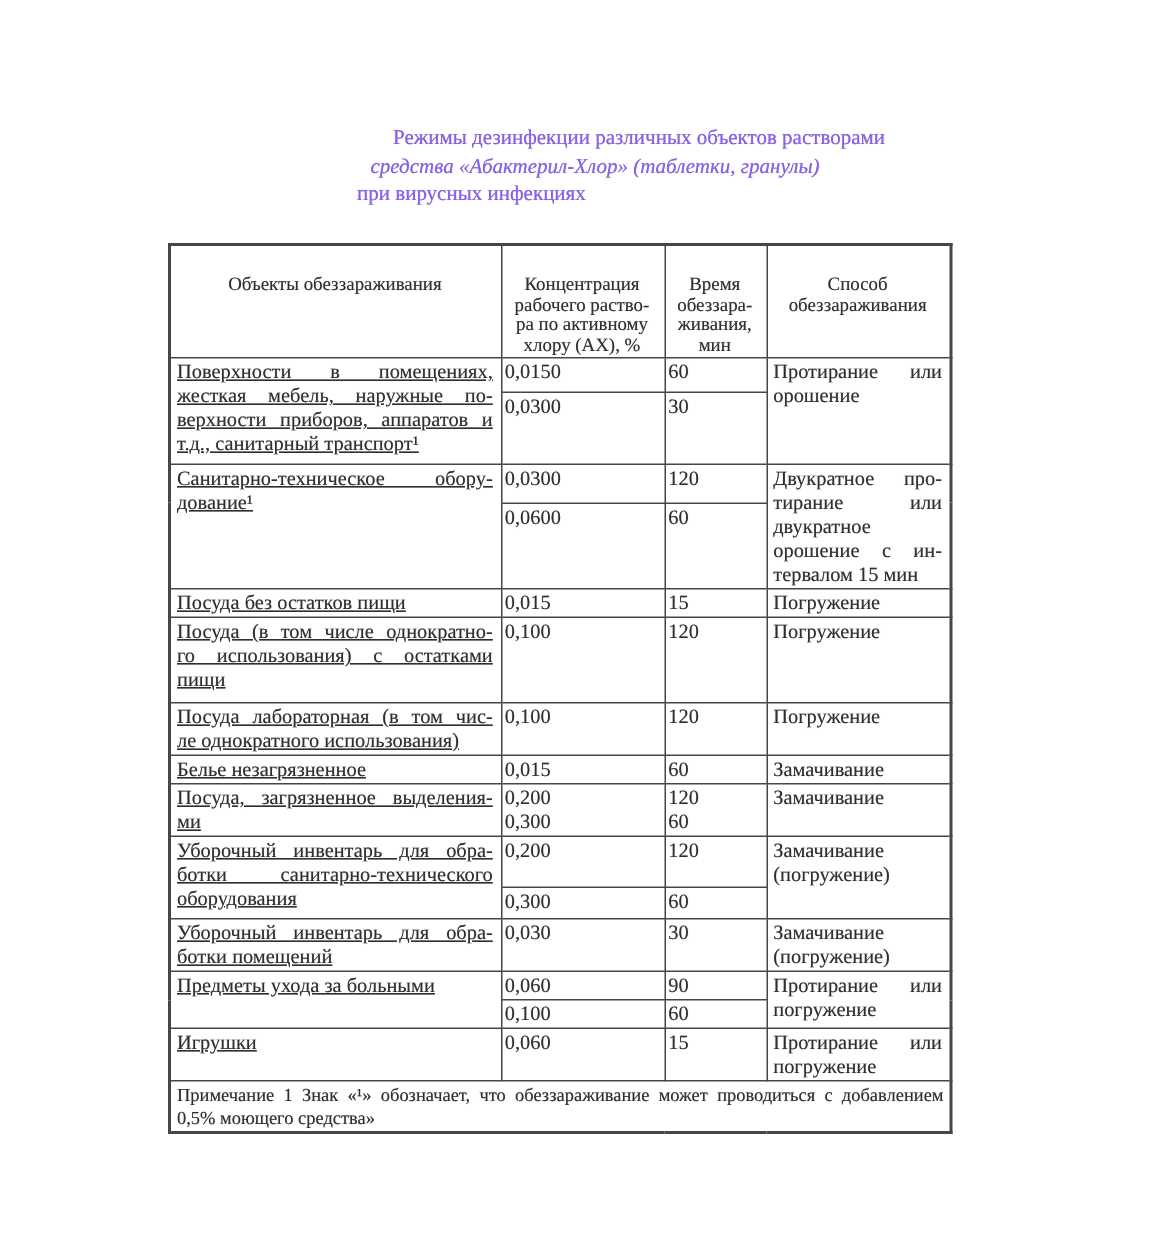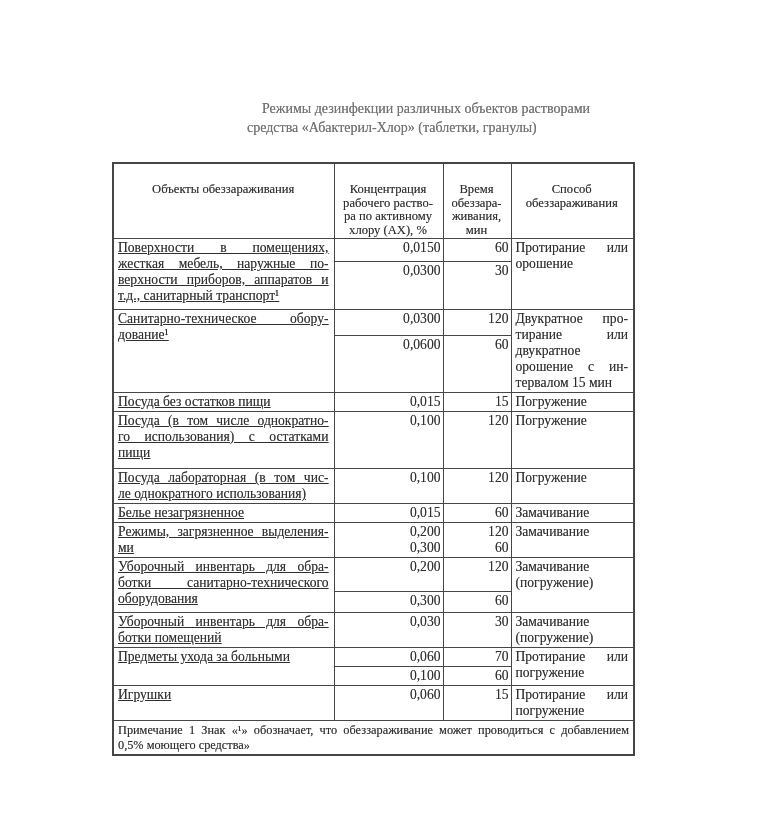--- a/index.html
+++ b/index.html
@@ -3,45 +3,45 @@
 <meta charset="utf-8">
 <style>
   html,body{margin:0;padding:0;}
   body{
     width:776px;height:832px;background:#ffffff;overflow:hidden;
     font-family:"Liberation Serif","DejaVu Serif",serif;
     color:#333333;
   }
   .page{position:relative;width:776px;height:832px;background:#ffffff;}
   .doc-title{
-    position:absolute;left:238px;top:100px;width:400px;
-    font-size:14px;line-height:18.5px;color:#737373;
+    position:absolute;left:238px;top:84px;width:400px;
+    font-size:14px;line-height:18.5px;color:#8b5cf6;
     text-shadow:0 0 0.5px rgba(50,50,50,.55);
   }
   .doc-title .t1{padding-left:24px;}
-  .doc-title .t2{padding-left:9px;}
+  .doc-title .t2{padding-left:9px;font-style:italic;}
   .doc-title .t3{padding-left:0;}
   table.main{
     position:absolute;left:112px;top:162px;width:521px;
     border-collapse:collapse;table-layout:fixed;
     border:2px solid #464646;
     font-size:13.6px;line-height:16px;color:#2f2f2f;
     text-shadow:0 0 0.5px rgba(50,50,50,.5);
   }
   col.c1{width:221px;} col.c2{width:109px;} col.c3{width:68px;} col.c4{width:123px;}
   th,td{
     border:1px solid #464646;vertical-align:top;
     padding:1px 5px 1px 4px;font-weight:normal;
   }
   th.hdr{
     white-space:pre-line;text-align:center;
     font-size:12.6px;line-height:13.5px;padding-top:19px;
   }
   tr.hrow{height:55px;}
-  td.num{text-align:right;white-space:pre-line;padding:1px 2px;}
+  td.num{text-align:left;white-space:pre-line;padding:1px 2px;}
   td.obj{padding-right:5px;text-decoration:underline;}
   .jline{text-align:justify;text-align-last:justify;}
   .jline:last-child{text-align-last:left;}
   td.foot{font-size:12.3px;line-height:14.5px;padding:2px 4px;}
   
   tr.r1a{height:23px;} tr.r1b{height:48px;}
   tr.r2a{height:25px;padding-left:20px;} tr.r2b{height:55px;}
   tr.r3{height:17px;padding-left:19px;}  tr.r4{height:57px;}
   tr.r5{height:33px;}  tr.r6{height:18px;}
   tr.r7{height:31px;}
@@ -52,20 +52,21 @@
   tr.rfoot{height:31px;}
 </style>
 </head>
 <body>
 
 <div class="page">
 
   <div class="doc-title">
     <div class="t1">Режимы дезинфекции различных объектов растворами</div>
     <div class="t2">средства «Абактерил-Хлор» (таблетки, гранулы)</div>
+    <div class="t3">при вирусных инфекциях</div>
   </div>
 
   <table class="main">
     <colgroup>
         <col class="c1">
         <col class="c2">
         <col class="c3">
         <col class="c4">
       </colgroup>
     <thead>
@@ -166,21 +167,21 @@
           </td>
         <td class="num">0,015</td>
         <td class="num">60</td>
         <td class="method">
             <div class="jline">Замачивание</div>
           </td>
       </tr>
 
       <tr class="r7">
         <td class="obj">
-            <div class="jline">Режимы, загрязненное выделения-</div>
+            <div class="jline">Посуда, загрязненное выделения-</div>
             <div class="jline">ми</div>
           </td>
         <td class="num">0,200
 0,300</td>
         <td class="num">120
 60</td>
         <td class="method">
             <div class="jline">Замачивание</div>
           </td>
       </tr>
@@ -214,21 +215,21 @@
             <div class="jline">Замачивание</div>
             <div class="jline">(погружение)</div>
           </td>
       </tr>
 
       <tr class="r10a">
         <td class="obj" rowspan="2">
             <div class="jline">Предметы ухода за больными</div>
           </td>
         <td class="num">0,060</td>
-        <td class="num">70</td>
+        <td class="num">90</td>
         <td class="method" rowspan="2">
             <div class="jline">Протирание или</div>
             <div class="jline">погружение</div>
           </td>
       </tr>
       <tr class="r10b">
         <td class="num">0,100</td>
         <td class="num">60</td>
       </tr>
 

